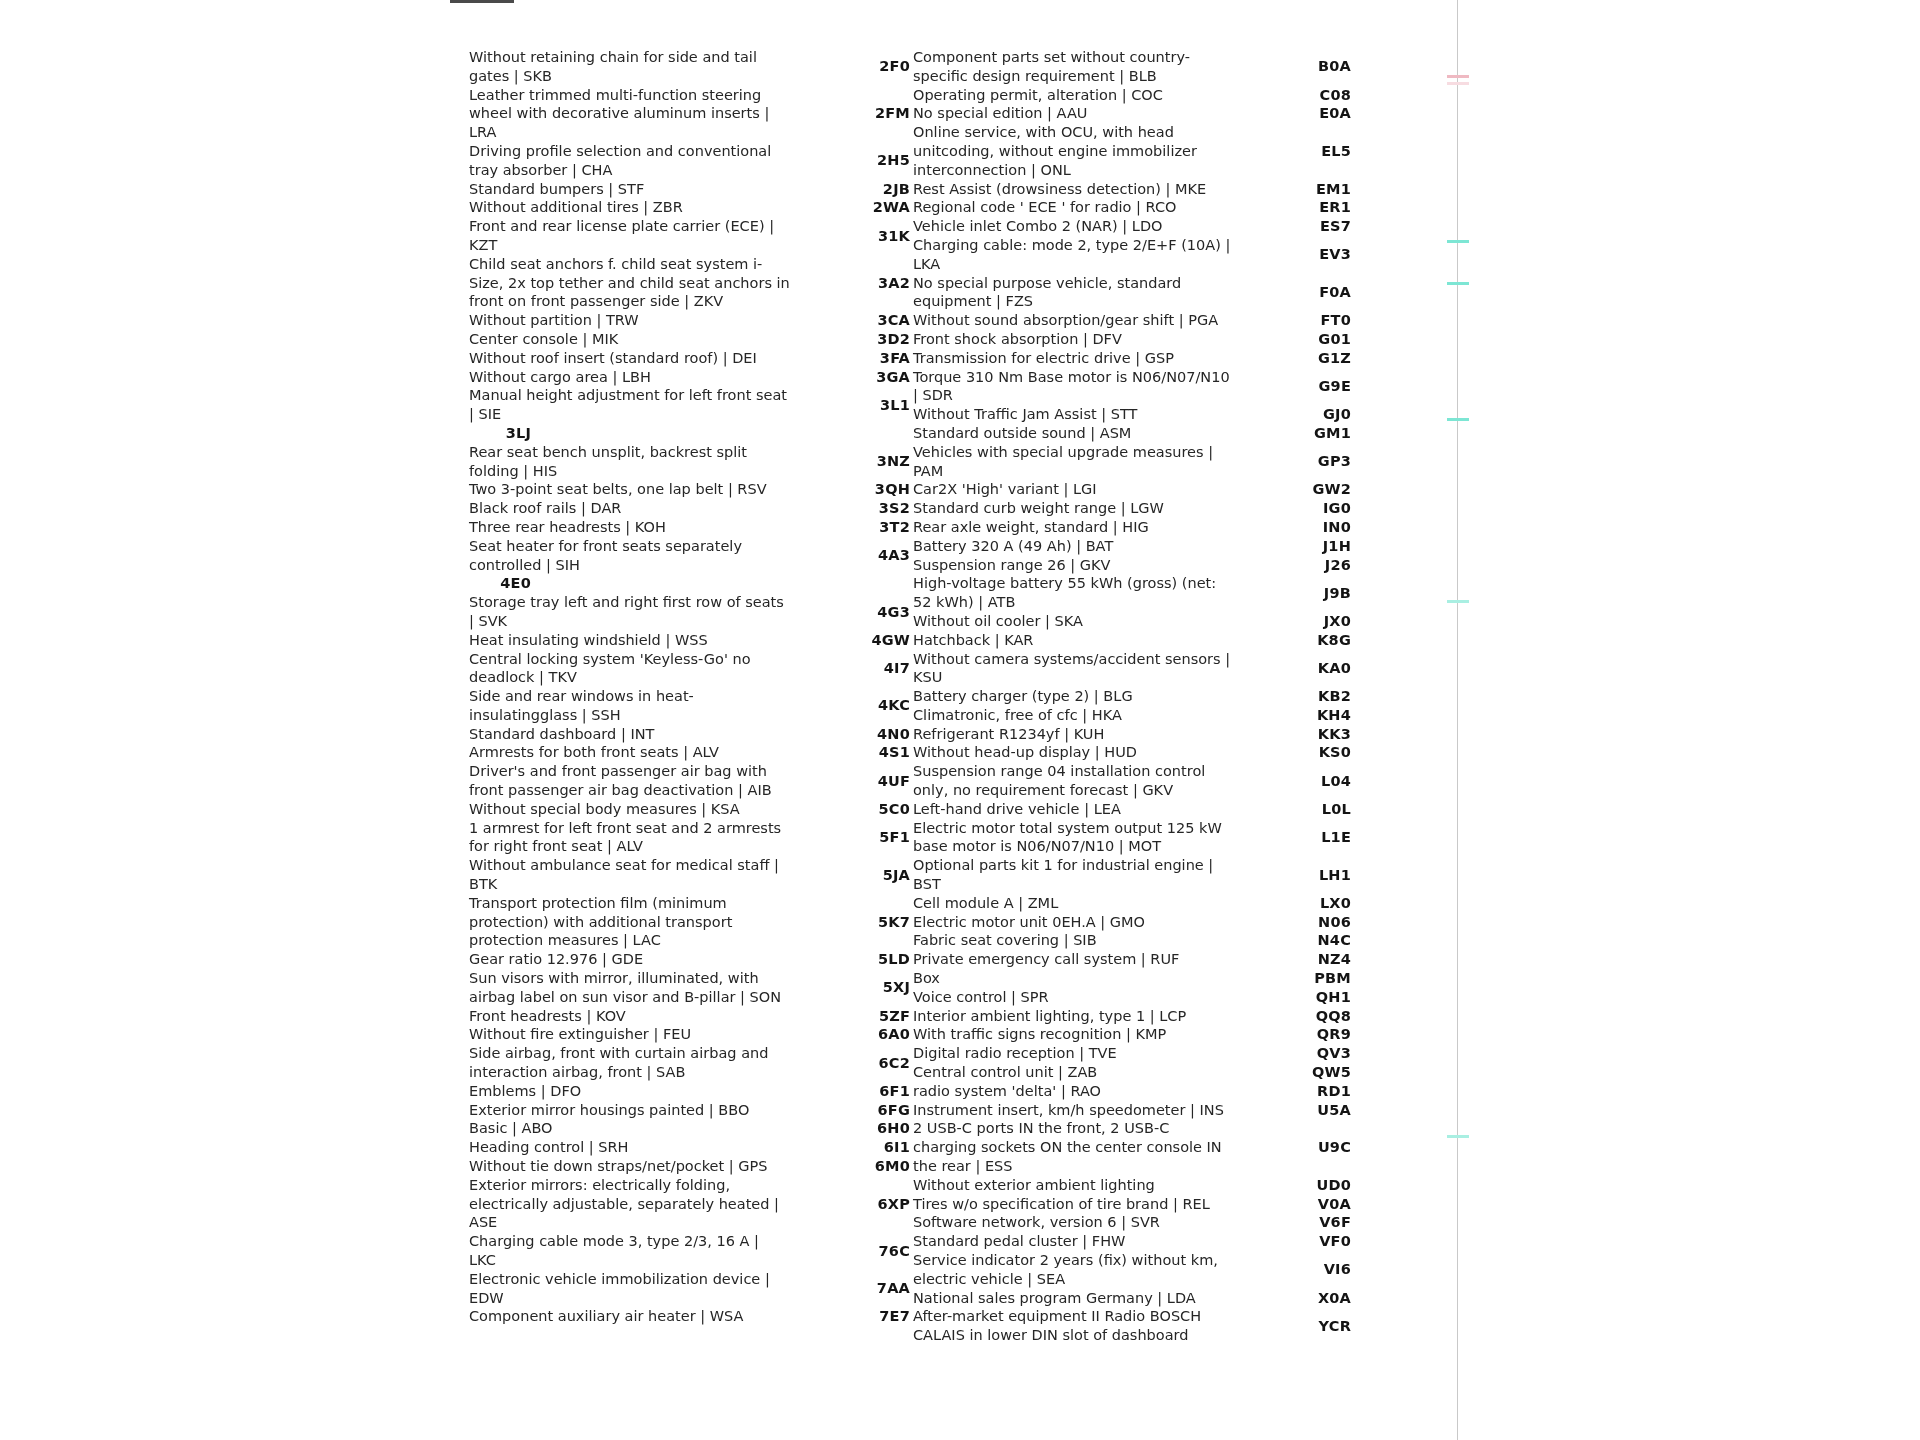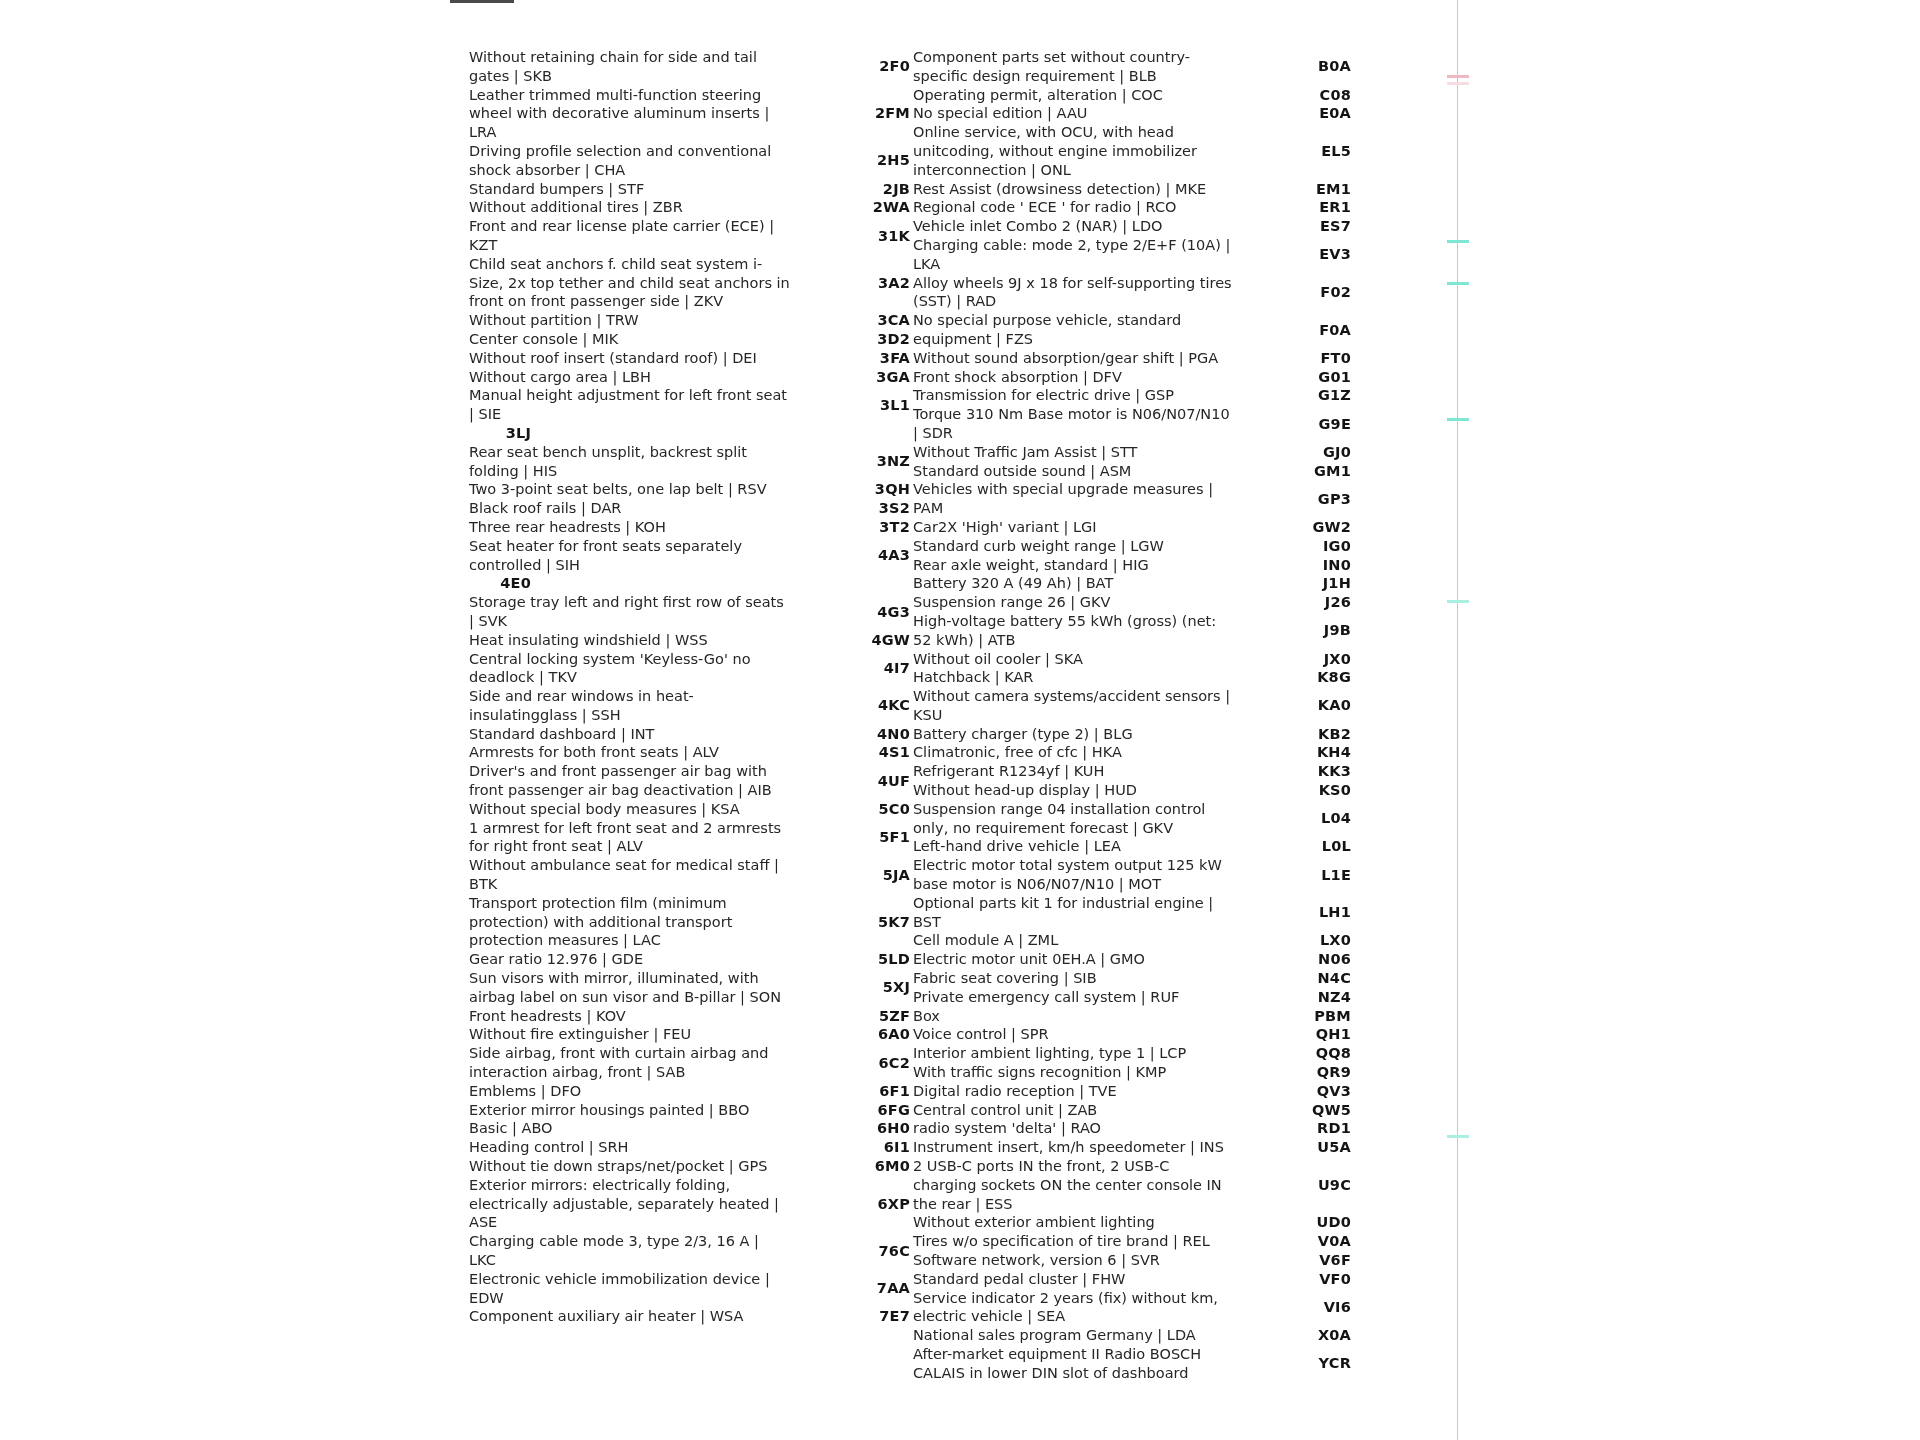--- a/index.html
+++ b/index.html
@@ -78,21 +78,21 @@
         <div class="code">2F0</div>
       </div>
       <div class="entry">
         <div class="desc">Leather trimmed multi-function steering
 wheel with decorative aluminum inserts |
 LRA</div>
         <div class="code">2FM</div>
       </div>
       <div class="entry">
         <div class="desc">Driving profile selection and conventional
-shock absorber | CHA</div>
+tray absorber | CHA</div>
         <div class="code">2H5</div>
       </div>
       <div class="entry">
         <div class="desc">Standard bumpers | STF</div>
         <div class="code">2JB</div>
       </div>
       <div class="entry">
         <div class="desc">Without additional tires | ZBR</div>
         <div class="code">2WA</div>
       </div>
@@ -300,25 +300,20 @@
         <div class="code">ER1</div>
       </div>
       <div class="entry">
         <div class="desc">Vehicle inlet Combo 2 (NAR) | LDO</div>
         <div class="code">ES7</div>
       </div>
       <div class="entry">
         <div class="desc">Charging cable: mode 2, type 2/E+F (10A) |
 LKA</div>
         <div class="code">EV3</div>
-      </div>
-      <div class="entry">
-        <div class="desc">Alloy wheels 9J x 18 for self-supporting tires
-(SST) | RAD</div>
-        <div class="code">F02</div>
       </div>
       <div class="entry">
         <div class="desc">No special purpose vehicle, standard
 equipment | FZS</div>
         <div class="code">F0A</div>
       </div>
       <div class="entry">
         <div class="desc">Without sound absorption/gear shift | PGA</div>
         <div class="code">FT0</div>
       </div>

